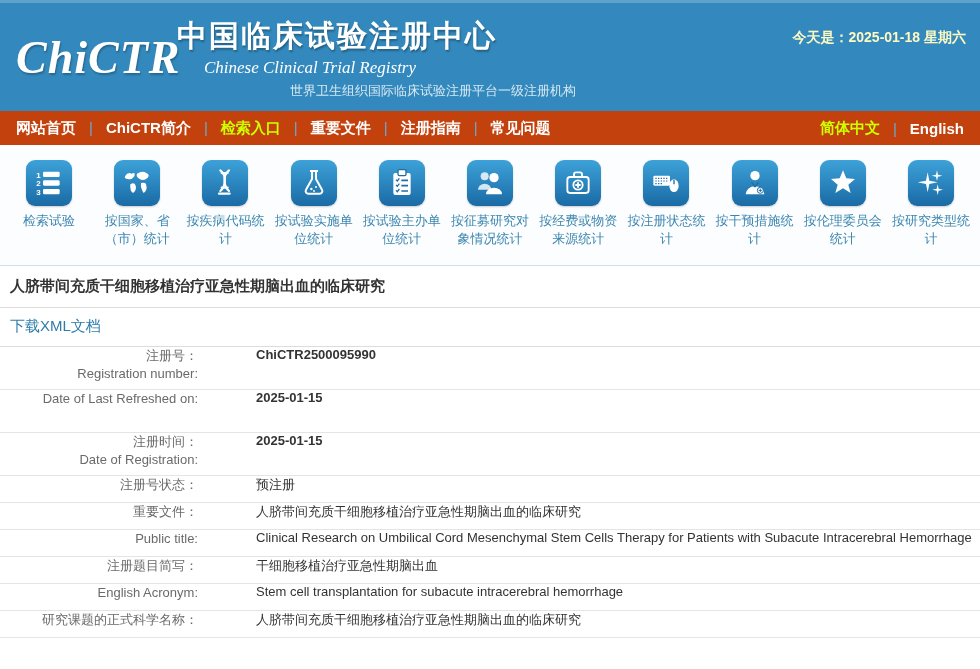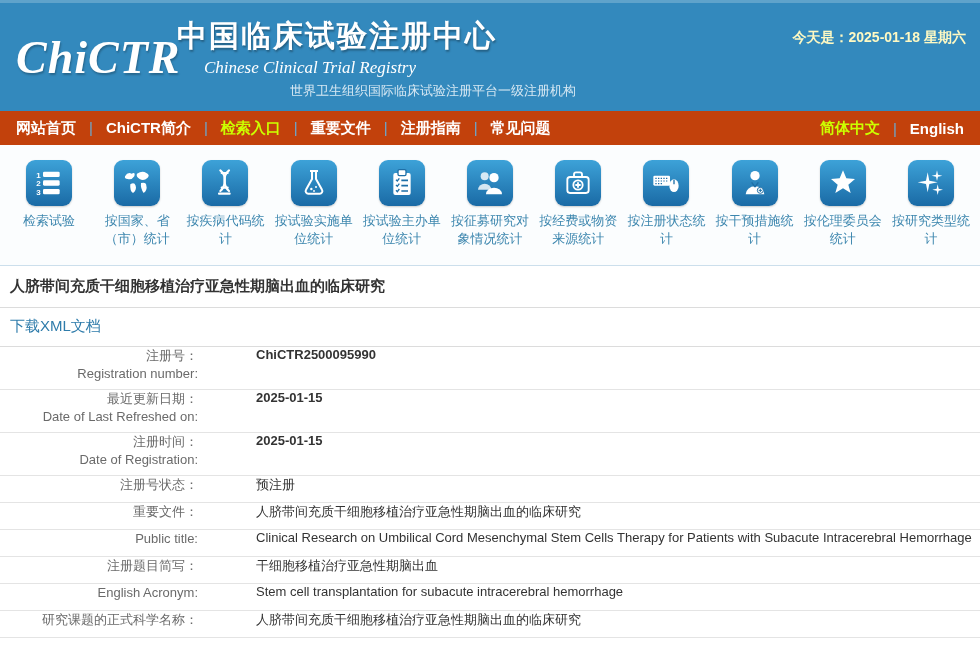--- a/index.html
+++ b/index.html
@@ -230,21 +230,20 @@
     <div class="trow tall">
       <div class="tlabel">
         <div>注册号：</div>
         <div>Registration number:</div>
       </div>
       <div class="tvalue strong">ChiCTR2500095990</div>
     </div>
 
     <div class="trow tall">
       <div class="tlabel">
-        <div>最近更新日期：</div>
         <div>Date of Last Refreshed on:</div>
       </div>
       <div class="tvalue strong">2025-01-15</div>
     </div>
 
     <div class="trow tall">
       <div class="tlabel">
         <div>注册时间：</div>
         <div>Date of Registration:</div>
       </div>

